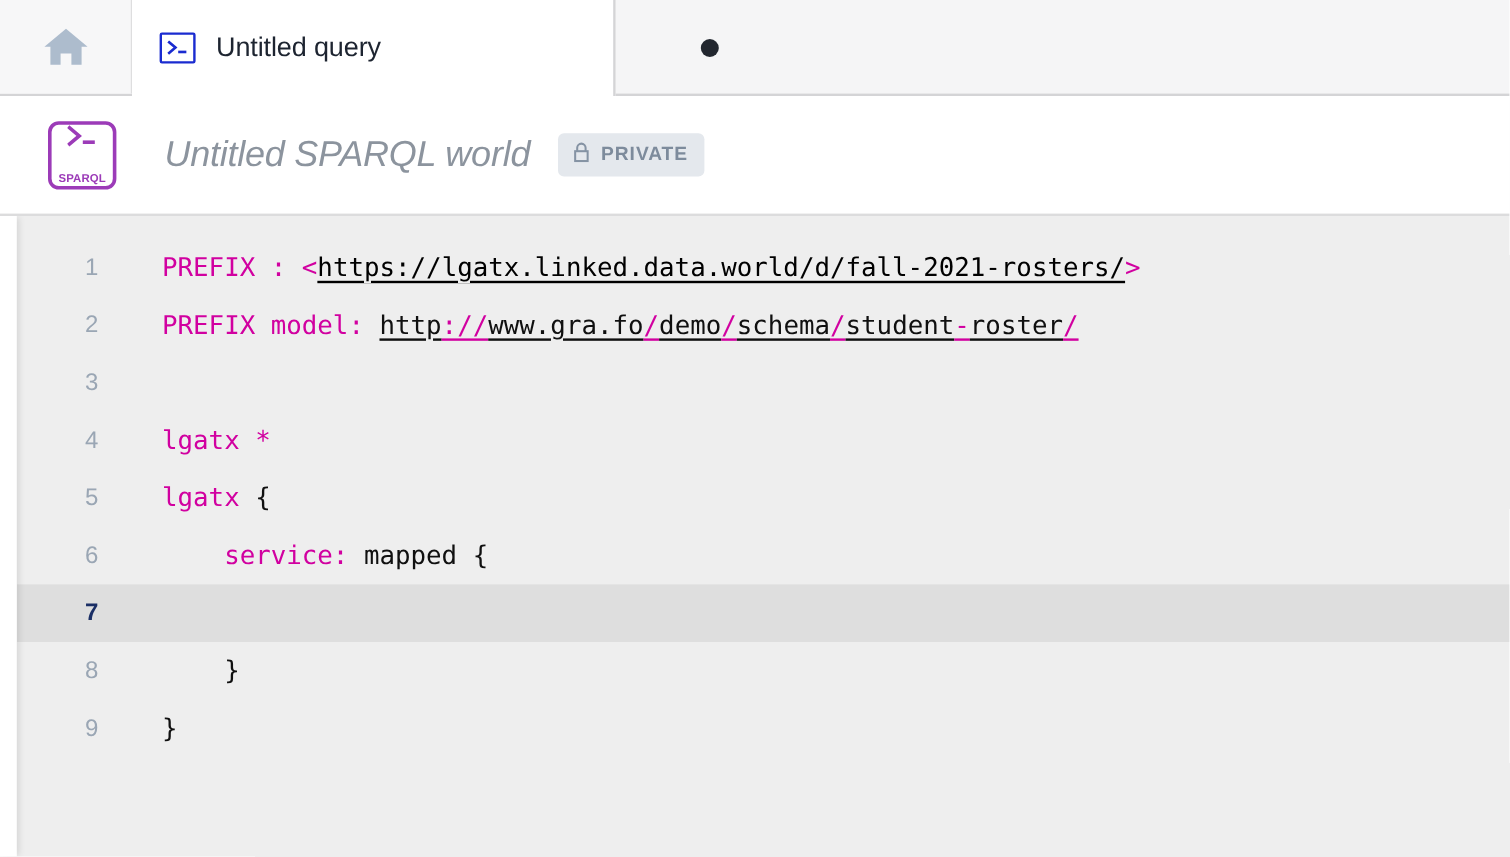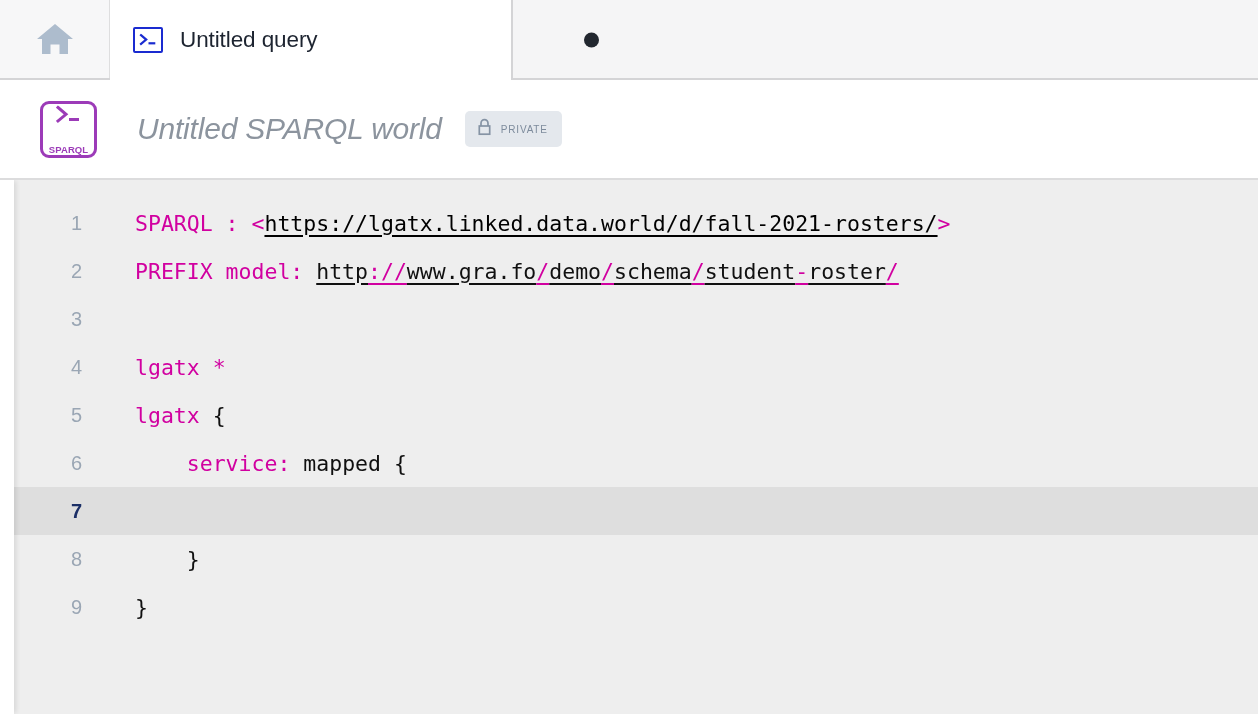--- a/index.html
+++ b/index.html
@@ -81,21 +81,21 @@
   .priv-badge {
     margin-left:23px;
     height:36px;
     background:#e4e8ed;
     border-radius:5px;
     display:flex; align-items:center;
     padding:0 14px 0 12px; gap:9px;
     flex:none;
   }
   .priv-badge .plbl {
-    font-size:10px; font-weight:normal; color:#7d8b9c;
+    font-size:16px; font-weight:bold; color:#7d8b9c;
     letter-spacing:0.8px;
   }
 
   
   .editor {
     position:absolute; left:0; top:180px; width:1258px; height:534px;
     background:#eeeeee;
     overflow:hidden;
   }
   .ed-leftstrip {
@@ -181,21 +181,21 @@
       <span class="plbl">PRIVATE</span>
     </div>
 
   </div>
 
   <div class="editor">
     <div class="ed-leftstrip"></div>
     <div class="code-area" id="code-area">
         <div class="cline">
           <div class="gutter">1</div>
-          <div class="ctext"><span class="kw">SPARQL :</span> <span class="kw">&lt;</span><span class="uri">https://lgatx.linked.data.world/d/fall-2021-rosters/</span><span class="kw">&gt;</span><span class="plain"></span></div>
+          <div class="ctext"><span class="kw">PREFIX :</span> <span class="kw">&lt;</span><span class="uri">https://lgatx.linked.data.world/d/fall-2021-rosters/</span><span class="kw">&gt;</span><span class="plain"></span></div>
         </div>
         <div class="cline">
           <div class="gutter">2</div>
           <div class="ctext"><span class="kw">PREFIX model:</span> <span class="u-d">http</span><span class="u-k">://</span><span class="u-d">www.gra.fo</span><span class="u-k">/</span><span class="u-d">demo</span><span class="u-k">/</span><span class="u-d">schema</span><span class="u-k">/</span><span class="u-d">student</span><span class="u-k">-</span><span class="u-d">roster</span><span class="u-k">/</span></div>
         </div>
         <div class="cline">
           <div class="gutter">3</div>
           <div class="ctext"></div>
         </div>
         <div class="cline">

